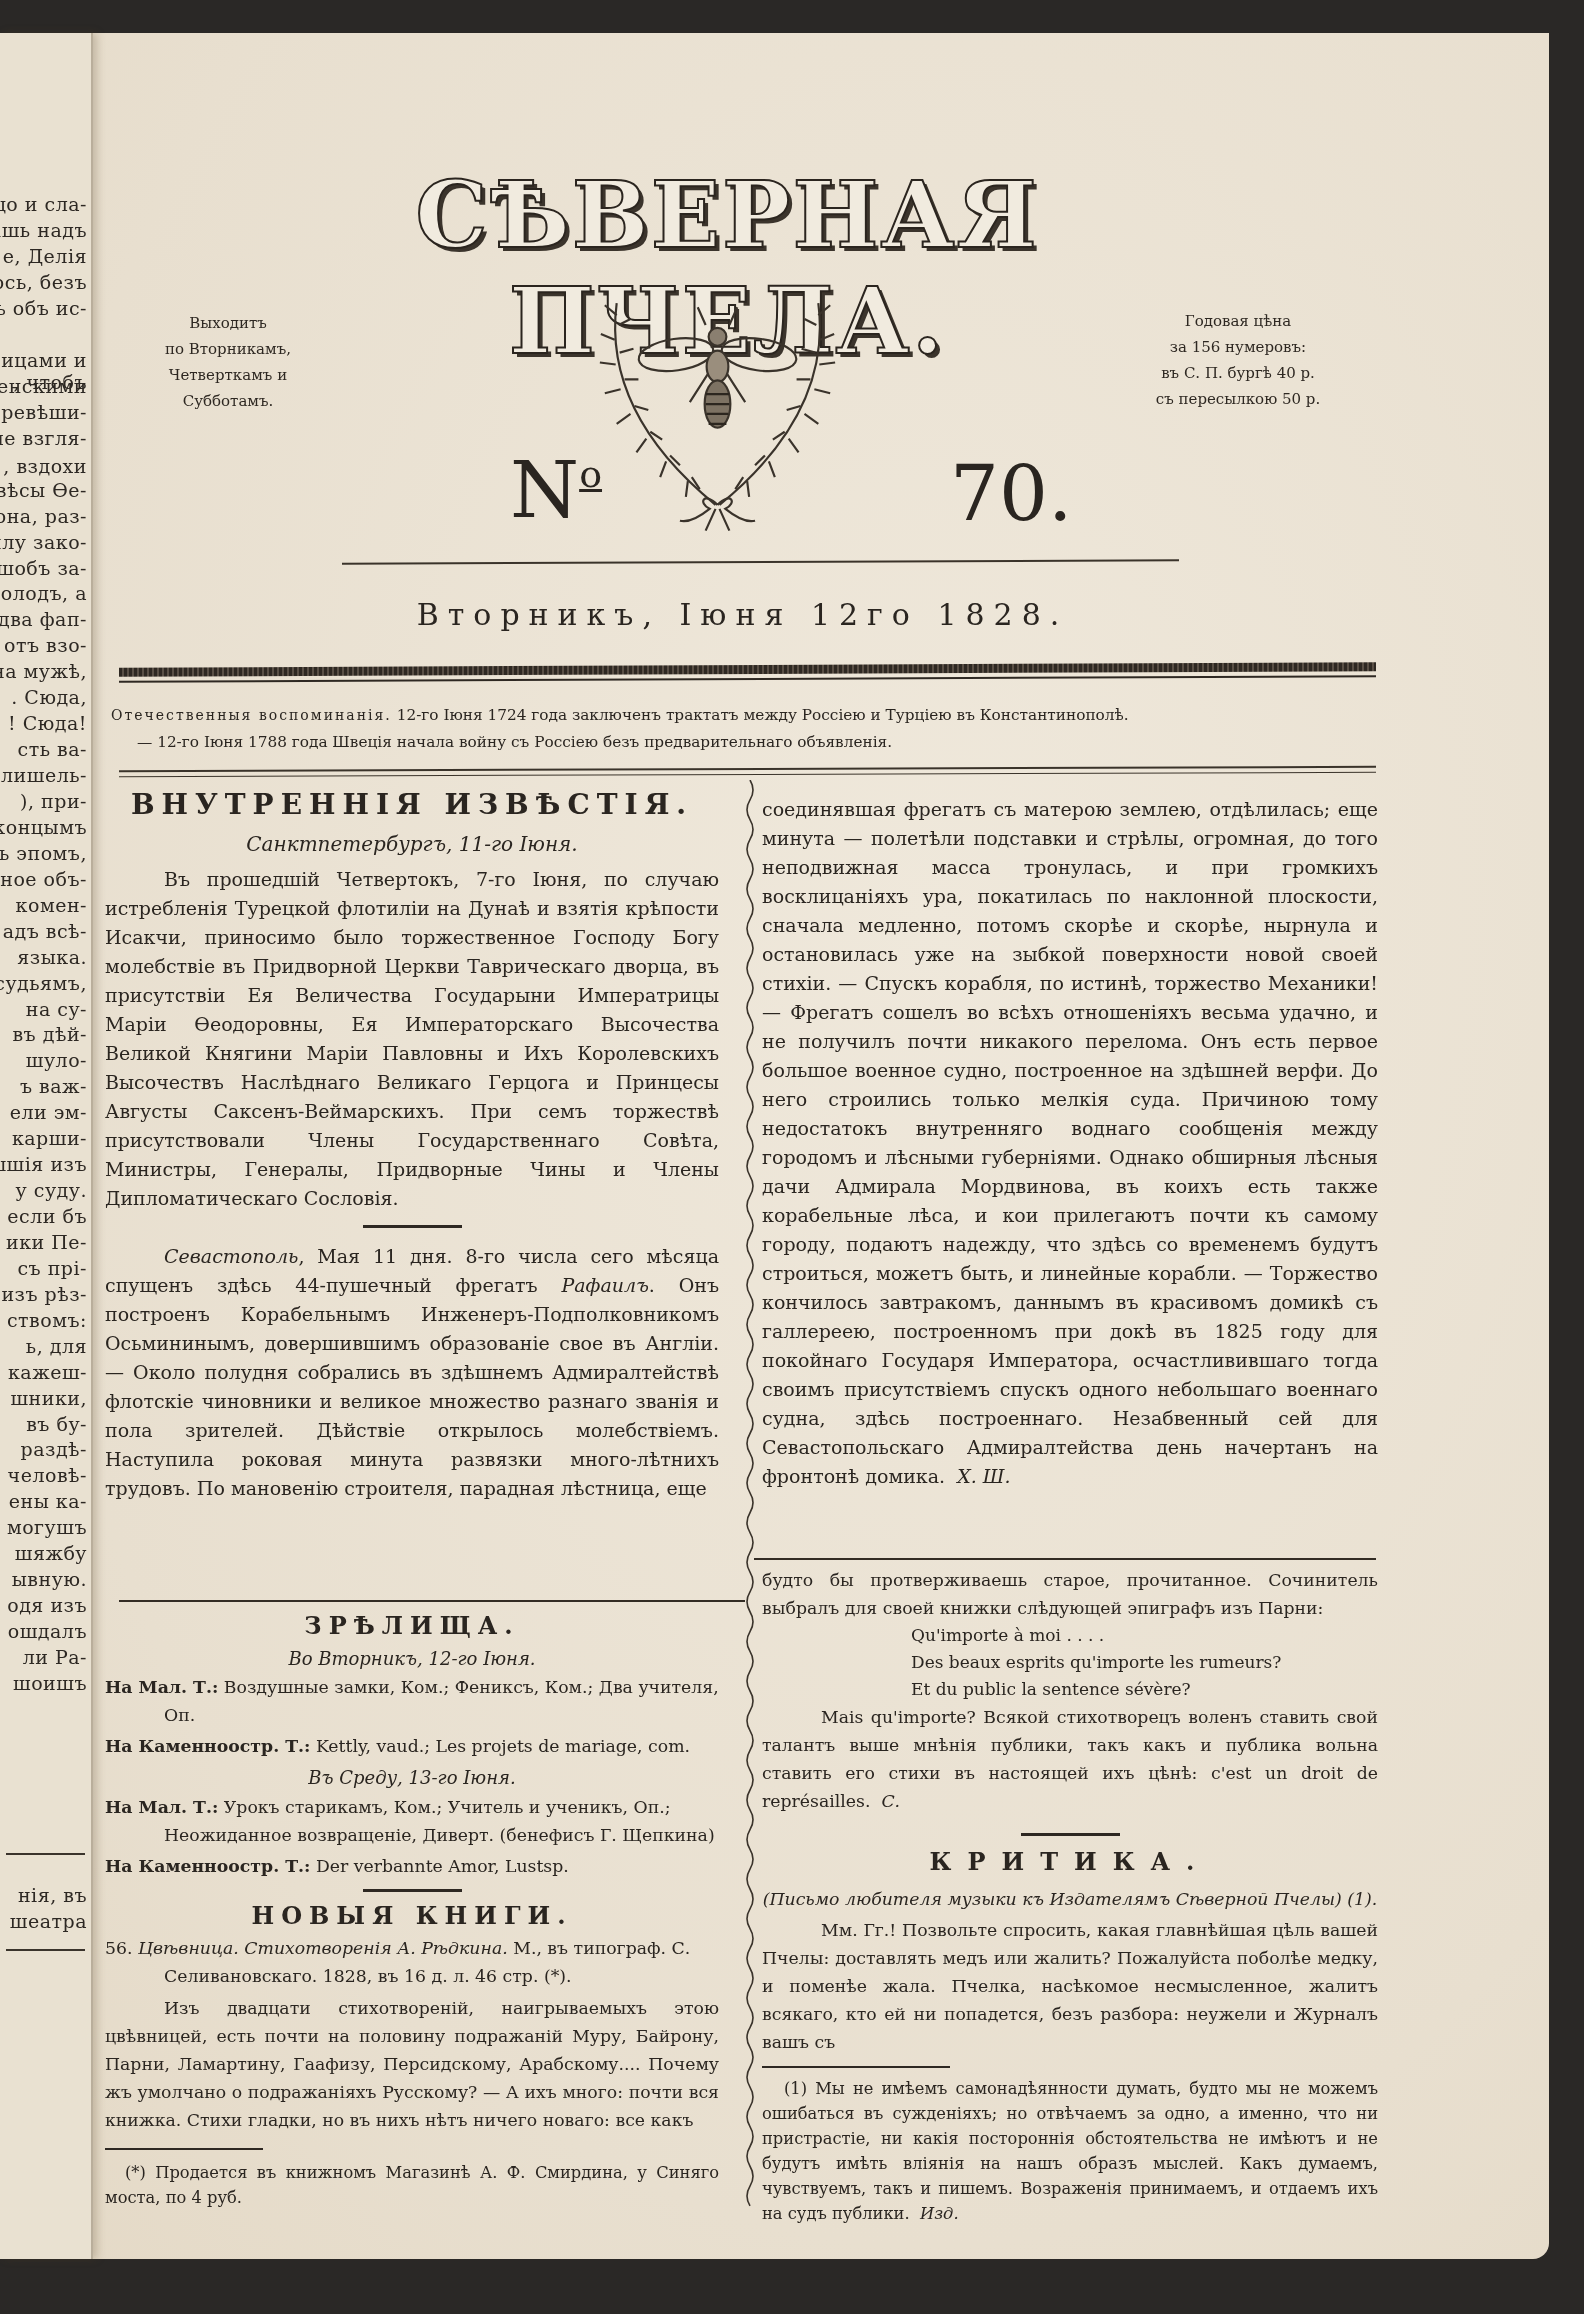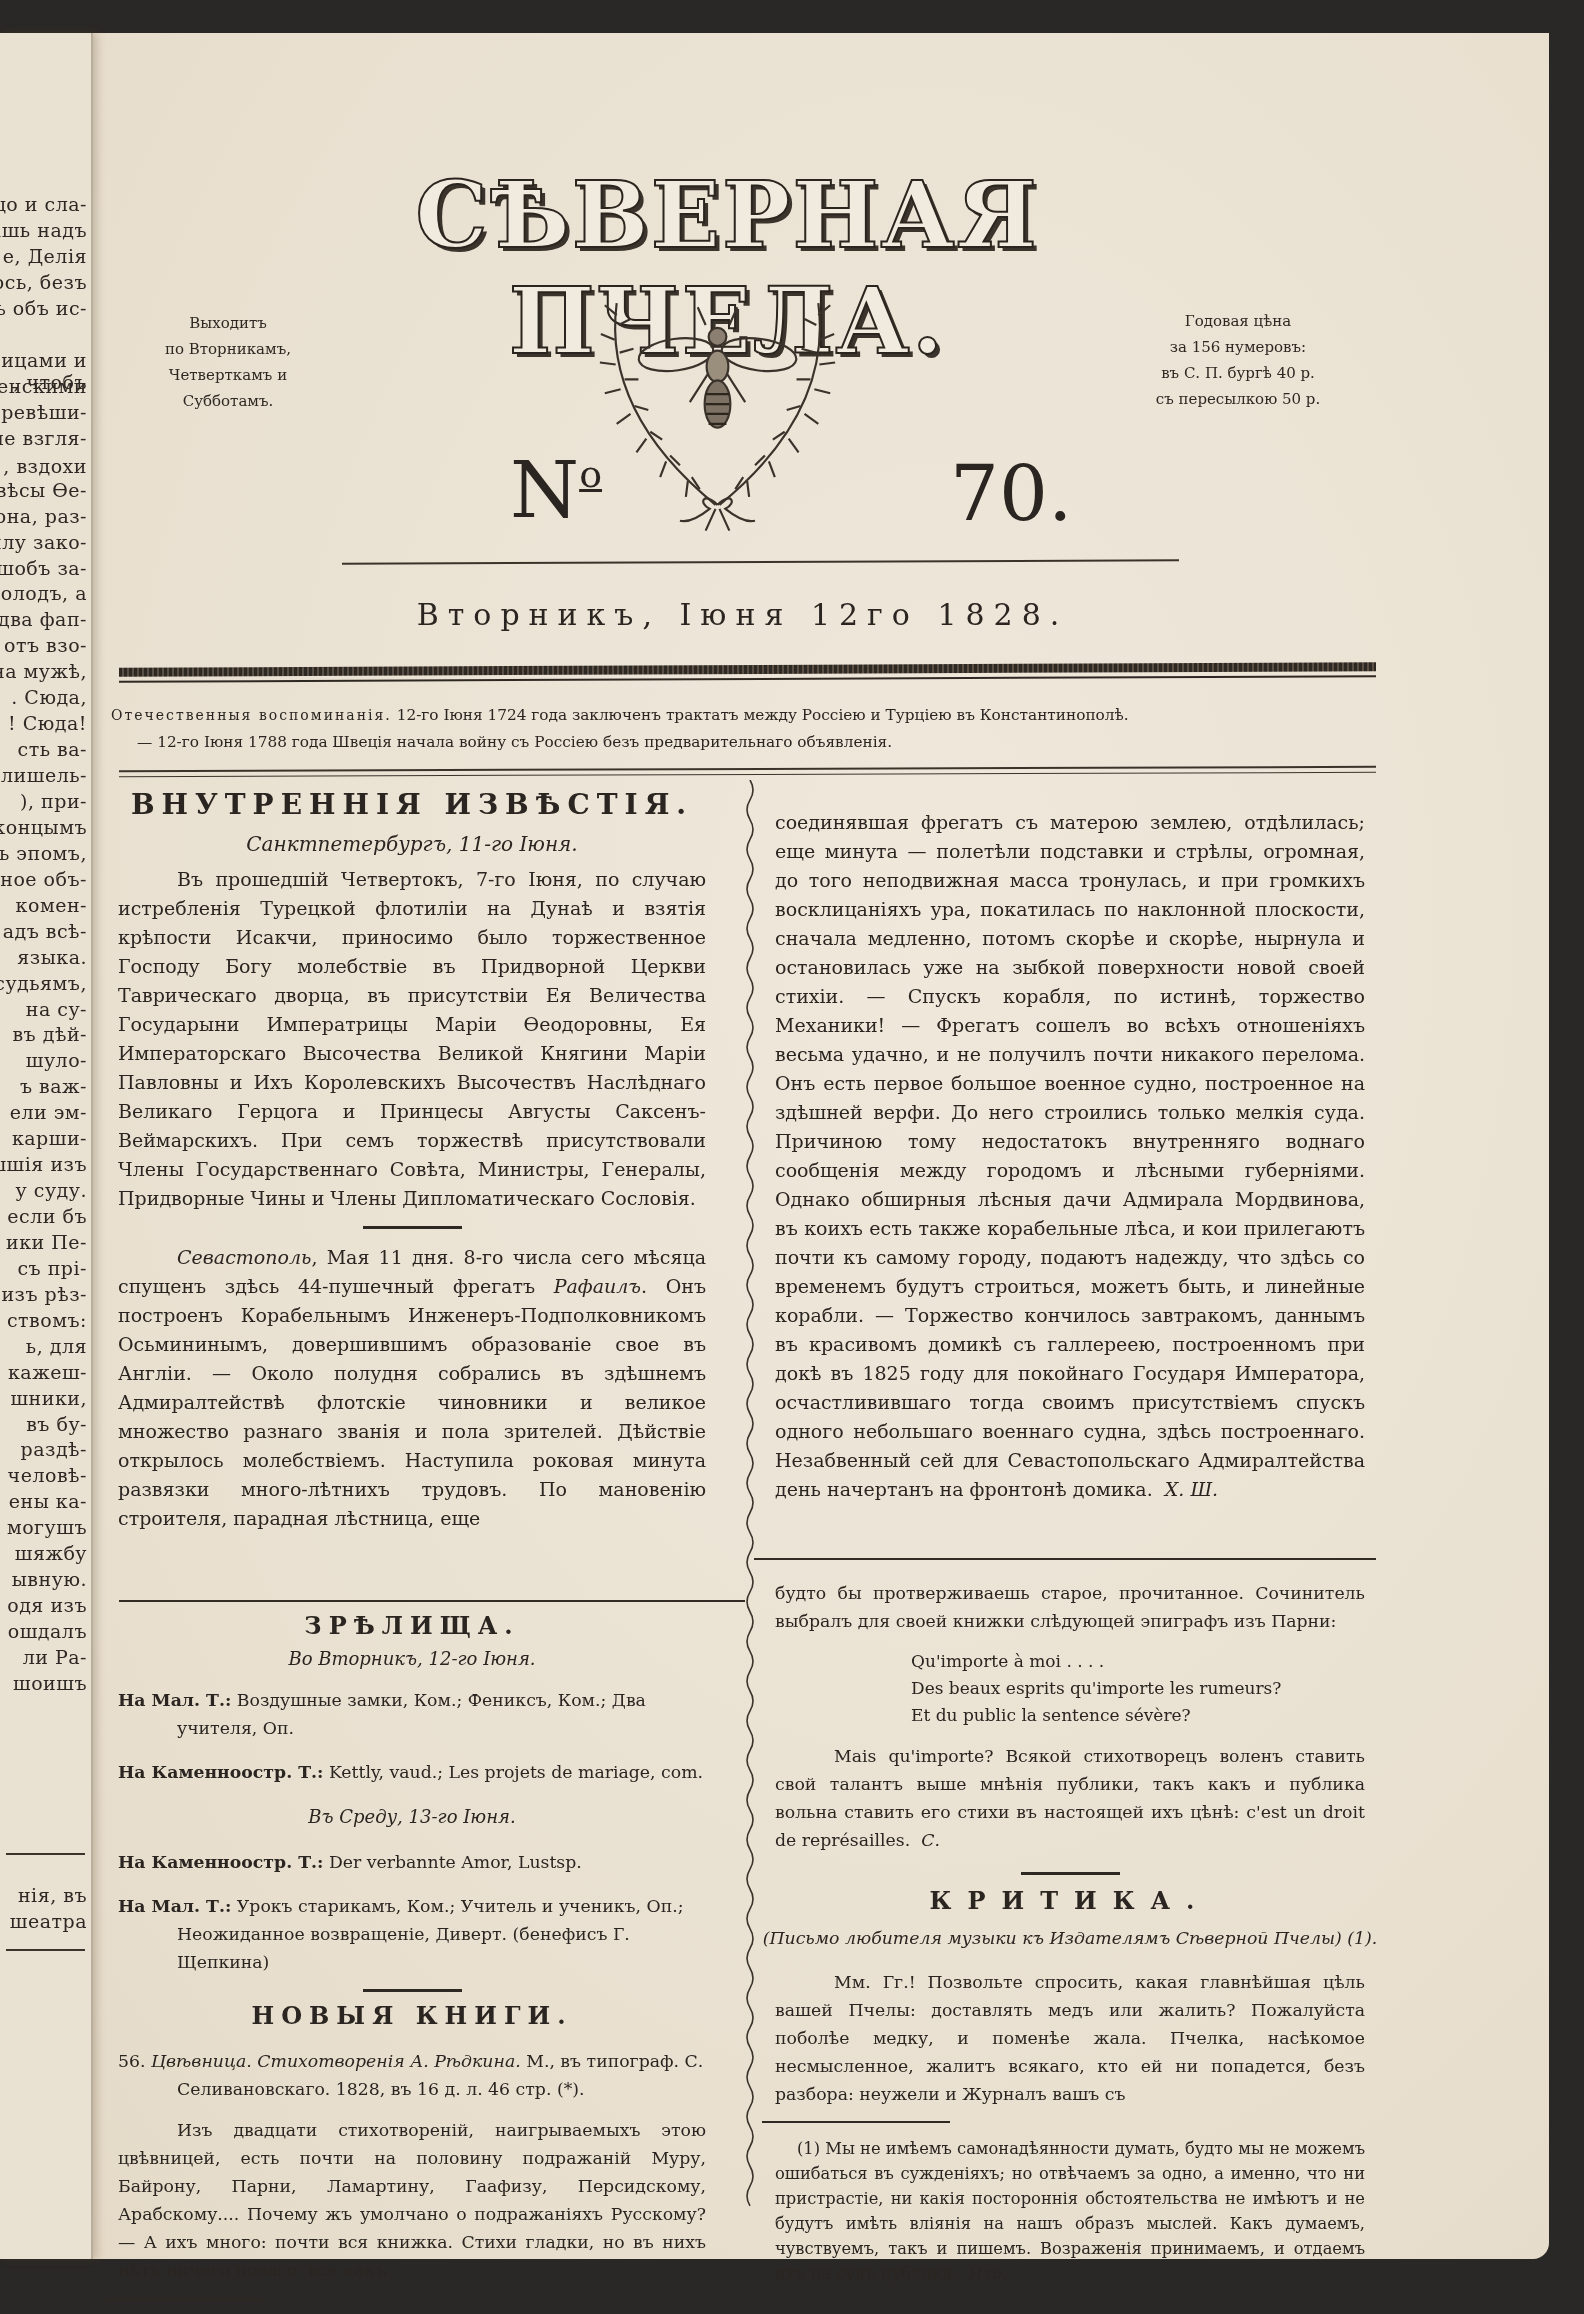--- a/index.html
+++ b/index.html
@@ -48,21 +48,21 @@
     background: repeating-linear-gradient(90deg,#2e2822 0 3px,#5a5046 3px 5px); transform: rotate(-0.25deg); }
   .thick-rule2 { left: 119px; top: 645px; width: 1257px; height: 2px; background: #2e2822; transform: rotate(-0.25deg); }
   .note { left: 111px; top: 669px; width: 1277px; font-size: 15.3px; line-height: 27px; }
   .note .lead { letter-spacing: 2px; font-size: 14px; }
   .note .l2 { padding-left: 26px; }
   .dbl-rule { left: 119px; height: 2px; background: #3a332a; }
 
   .col { position: absolute; font-size: 19px; line-height: 29px; text-align: justify; }
   .col-left { left: 105px; width: 614px; }
   .col-right { left: 762px; width: 616px; }
-  .col p { margin: 13px; }
+  .col p { margin: 0; }
   .indent { text-indent: 59px; }
   .center { text-align: center; }
   .head { text-align: center; font-weight: bold; letter-spacing: 7px; font-size: 28px; line-height: 44px; }
   .sub-italic { text-align: center; font-style: italic; font-size: 20px; line-height: 34px; }
   .small-rule { width: 99px; height: 3px; background: #2e2822; margin: 12px auto 14px; }
   .hang { padding-left: 59px; text-indent: -59px; text-align: left; }
   .fn { font-size: 16.3px; line-height: 25px; }
   .poem { padding-left: 149px; font-size: 17px; line-height: 27px; text-align: left; }
   .caps { letter-spacing: 3px; font-size: 16px; }
   .divider-v { left: 743px; top: 747px; width: 14px; height: 1515px; }
@@ -214,22 +214,22 @@
   </div>
 
   <div class="col-sep" style="left:119px;top:1567px;width:626px"></div>
 
   <div class="col col-left" style="top:1574px">
     <div class="head" style="font-size:24px;line-height:38px">ЗРѢЛИЩА.</div>
     <div class="sub-italic" style="line-height:28px;font-size:18px">Во Вторникъ, 12-го Іюня.</div>
     <p class="hang" style="font-size:17.3px;line-height:28px"><b>На Мал. Т.:</b> <span>Воздушные замки, Ком.; Фениксъ, Ком.; Два учителя, Оп.</span></p>
     <p class="hang" style="font-size:17.3px;line-height:34px"><b>На Каменноостр. Т.:</b> <span>Kettly, vaud.; Les projets de mariage, com.</span></p>
     <div class="sub-italic" style="line-height:30px;font-size:18px">Въ Среду, 13-го Іюня.</div>
+    <p class="hang" style="font-size:17.3px;line-height:28px"><b>На Мал. Т.:</b> <span>Урокъ старикамъ, Ком.; Учитель и ученикъ, Оп.; Неожиданное возвращеніе, Диверт. (бенефисъ Г. Щепкина)</span></p>
     <p class="hang" style="font-size:17.3px;line-height:34px"><b>На Каменноостр. Т.:</b> <span>Der verbannte Amor, Lustsp.</span></p>
-    <p class="hang" style="font-size:17.3px;line-height:28px"><b>На Мал. Т.:</b> <span>Урокъ старикамъ, Ком.; Учитель и ученикъ, Оп.; Неожиданное возвращеніе, Диверт. (бенефисъ Г. Щепкина)</span></p>
     <div class="small-rule" style="margin:6px auto 6px"></div>
     <div class="head" style="font-size:24px;line-height:36px">НОВЫЯ КНИГИ.</div>
     <p class="hang" style="font-size:17.3px;line-height:28px"><span>56.</span> <i>Цвѣвница. Стихотворенія А. Рѣдкина.</i> <span>М., въ типограф. С. Селивановскаго. 1828, въ 16 д. л. 46 стр. (*).</span></p>
     <p class="indent" style="font-size:17.3px;line-height:28px;margin-top:4px">Изъ двадцати стихотвореній, наигрываемыхъ этою цвѣвницей, есть почти на половину подражаній Муру, Байрону, Парни, Ламартину, Гаафизу, Персидскому, Арабскому.... Почему жъ умолчано о подражаніяхъ Русскому? — А ихъ много: почти вся книжка. Стихи гладки, но въ нихъ нѣтъ ничего новаго: все какъ</p>
     <div style="width:158px;height:2px;background:#2e2822;margin:14px 0 10px"></div>
     <p class="fn indent" style="text-indent:20px">(*) Продается въ книжномъ Магазинѣ А. Ф. Смирдина, у Синяго моста, по 4 руб.</p>
   </div>
 
   <div class="col col-right" style="top:762px">
     <p><span>соединявшая фрегатъ съ матерою землею, отдѣлилась; еще минута — полетѣли подставки и стрѣлы, огромная, до того неподвижная масса тронулась, и при громкихъ восклицаніяхъ ура, покатилась по наклонной плоскости, сначала медленно, потомъ скорѣе и скорѣе, нырнула и остановилась уже на зыбкой поверхности новой своей стихіи. — Спускъ корабля, по истинѣ, торжество Механики! — Фрегатъ сошелъ во всѣхъ отношеніяхъ весьма удачно, и не получилъ почти никакого перелома. Онъ есть первое большое военное судно, построенное на здѣшней верфи. До него строились только мелкія суда. Причиною тому недостатокъ внутренняго воднаго сообщенія между городомъ и лѣсными губерніями. Однако обширныя лѣсныя дачи Адмирала Мордвинова, въ коихъ есть также корабельные лѣса, и кои прилегаютъ почти къ самому городу, подаютъ надежду, что здѣсь со временемъ будутъ строиться, можетъ быть, и линейные корабли. — Торжество кончилось завтракомъ, даннымъ въ красивомъ домикѣ съ галлереею, построенномъ при докѣ въ 1825 году для покойнаго Государя Императора, осчастливившаго тогда своимъ присутствіемъ спускъ одного небольшаго военнаго судна, здѣсь построеннаго. Незабвенный сей для Севастопольскаго Адмиралтейства день начертанъ на фронтонѣ домика.</span> &nbsp;<i>Х. Ш.</i></p>

